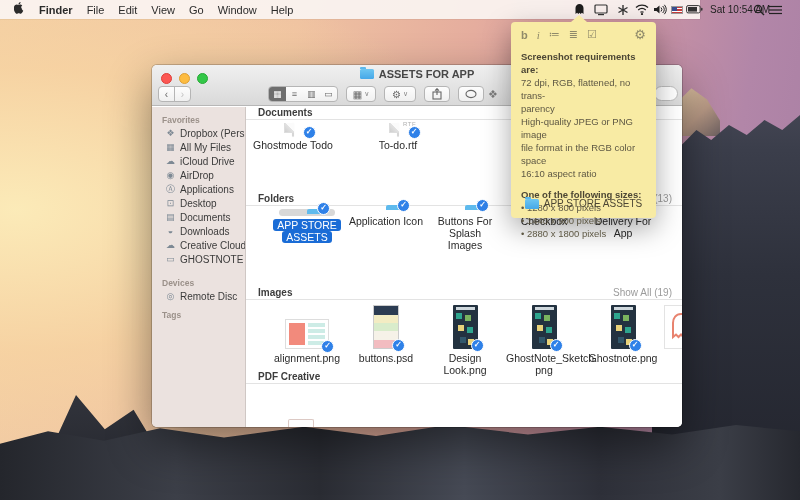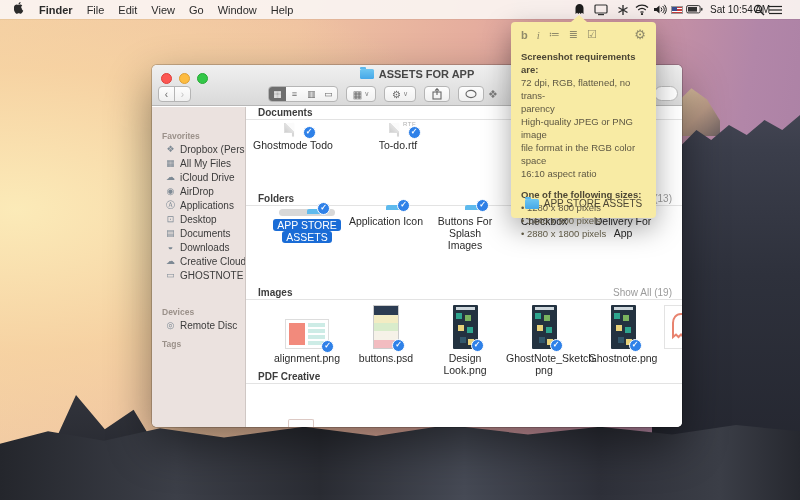--- a/index.html
+++ b/index.html
@@ -16,21 +16,21 @@
   .dome{position:absolute;left:668px;top:84px;width:52px;height:52px;
     background:linear-gradient(135deg,#e8cfa8,#b99a86 60%,#6c5f60);
     clip-path:polygon(0 100%,18% 35%,45% 8%,75% 30%,100% 70%,100% 100%);}
   .peak-left{position:absolute;left:28px;top:378px;width:160px;height:122px;background:linear-gradient(180deg,#34363e,#22242b);
     clip-path:polygon(0 100%,30% 14%,48% 42%,66% 26%,100% 100%);}
   .cliff-bottom{position:absolute;left:0;top:422px;width:800px;height:78px;
     background:linear-gradient(90deg,#24262c 0%,#3c3f48 22%,#2a2c33 40%,#464a55 58%,#2e3039 75%,#3b3e47 90%,#26282f 100%);
     clip-path:polygon(0 28%,6% 12%,13% 24%,20% 8%,28% 20%,38% 6%,47% 18%,56% 4%,66% 16%,75% 6%,84% 16%,92% 4%,100% 12%,100% 100%,0 100%);}
 
   
-  .menubar{position:absolute;left:0;top:0;width:800px;height:19px;background:rgba(250,243,240,.94);
+  .menubar{position:absolute;left:0;top:0;width:700px;height:19px;background:rgba(250,243,240,.94);
     display:flex;align-items:center;font-size:11px;color:#2b2b2b;box-shadow:0 0 1px rgba(0,0,0,.25);z-index:40}
   .mb-left{display:flex;align-items:center;gap:14px;padding-left:14px}
   .mb-item{cursor:default;white-space:nowrap}
   .mb-app{font-weight:bold}
   .status{position:absolute;top:0;height:19px;display:flex;align-items:center;justify-content:center}
   .clocktxt{font-size:10px;color:#222;white-space:nowrap}
 
   
   .window{position:absolute;left:152px;top:65px;width:530px;height:362px;border-radius:5px;overflow:hidden;
     box-shadow:0 18px 45px rgba(0,0,0,.45),0 0 0 1px rgba(0,0,0,.18);background:#fff;z-index:10}
@@ -55,21 +55,21 @@
   .arr{left:194px;width:30px;gap:2px}
   .act{left:232px;width:32px;gap:2px}
   .share{left:272px;width:26px}
   .tags-btn{left:306px;width:26px}
   .dbx{left:330px;width:22px;border:none;background:none;font-size:11px;color:#7b7b7b}
   .searchbox{position:absolute;right:4px;top:2px;width:24px;height:15px;border:1px solid #bdbdbd;border-radius:8px;background:#fff}
   .chev{font-size:7px;color:#888}
 
   .winbody{position:absolute;left:0;top:42px;right:0;bottom:0;display:flex}
   
-  .sidebar{width:94px;background:#ebe2df;border-right:1px solid #cfc7c4;padding-top:20px;flex:none}
+  .sidebar{width:94px;background:#ebe2df;border-right:1px solid #cfc7c4;padding-top:4px;flex:none}
   .side-head{height:12px;line-height:12px;padding-left:10px;font-size:8.5px;font-weight:bold;color:#9b918a;margin-top:3px}
   .side-item{height:14px;display:flex;align-items:center;gap:4px;padding-left:13px;font-size:10px;color:#3b3b3b;white-space:nowrap;overflow:hidden}
   .side-item .gl{width:11px;font-size:9px;color:#7d8994;text-align:center;flex:none}
 
   
   .content{position:relative;flex:1;background:#fff;overflow:hidden}
   .section{position:absolute;left:0;right:0}
   .sec-head{height:13px;border-bottom:1px solid #e3e3e3;position:relative}
   .sec-title{position:absolute;left:12px;top:0;font-size:10px;font-weight:bold;color:#3d3d3d;line-height:12px}
   .show-all{position:absolute;right:10px;top:0;font-size:10px;color:#9b9b9b;line-height:12px}
@@ -295,21 +295,21 @@
             <span>Downloads</span>
           </div>
         <div class="side-item">
             <span class="gl">☁</span>
             <span>Creative Cloud Files</span>
           </div>
         <div class="side-item">
             <span class="gl">▭</span>
             <span>GHOSTNOTE</span>
           </div>
-        <div class="side-head" style="margin-top:24px">Devices</div>
+        <div class="side-head" style="margin-top:11px">Devices</div>
         <div class="side-item">
             <span class="gl">◎</span>
             <span>Remote Disc</span>
           </div>
         <div class="side-head" style="margin-top:6px">Tags</div>
       </div>
 
       <div class="content">
 
         <div class="section" style="top:0;height:86px">

